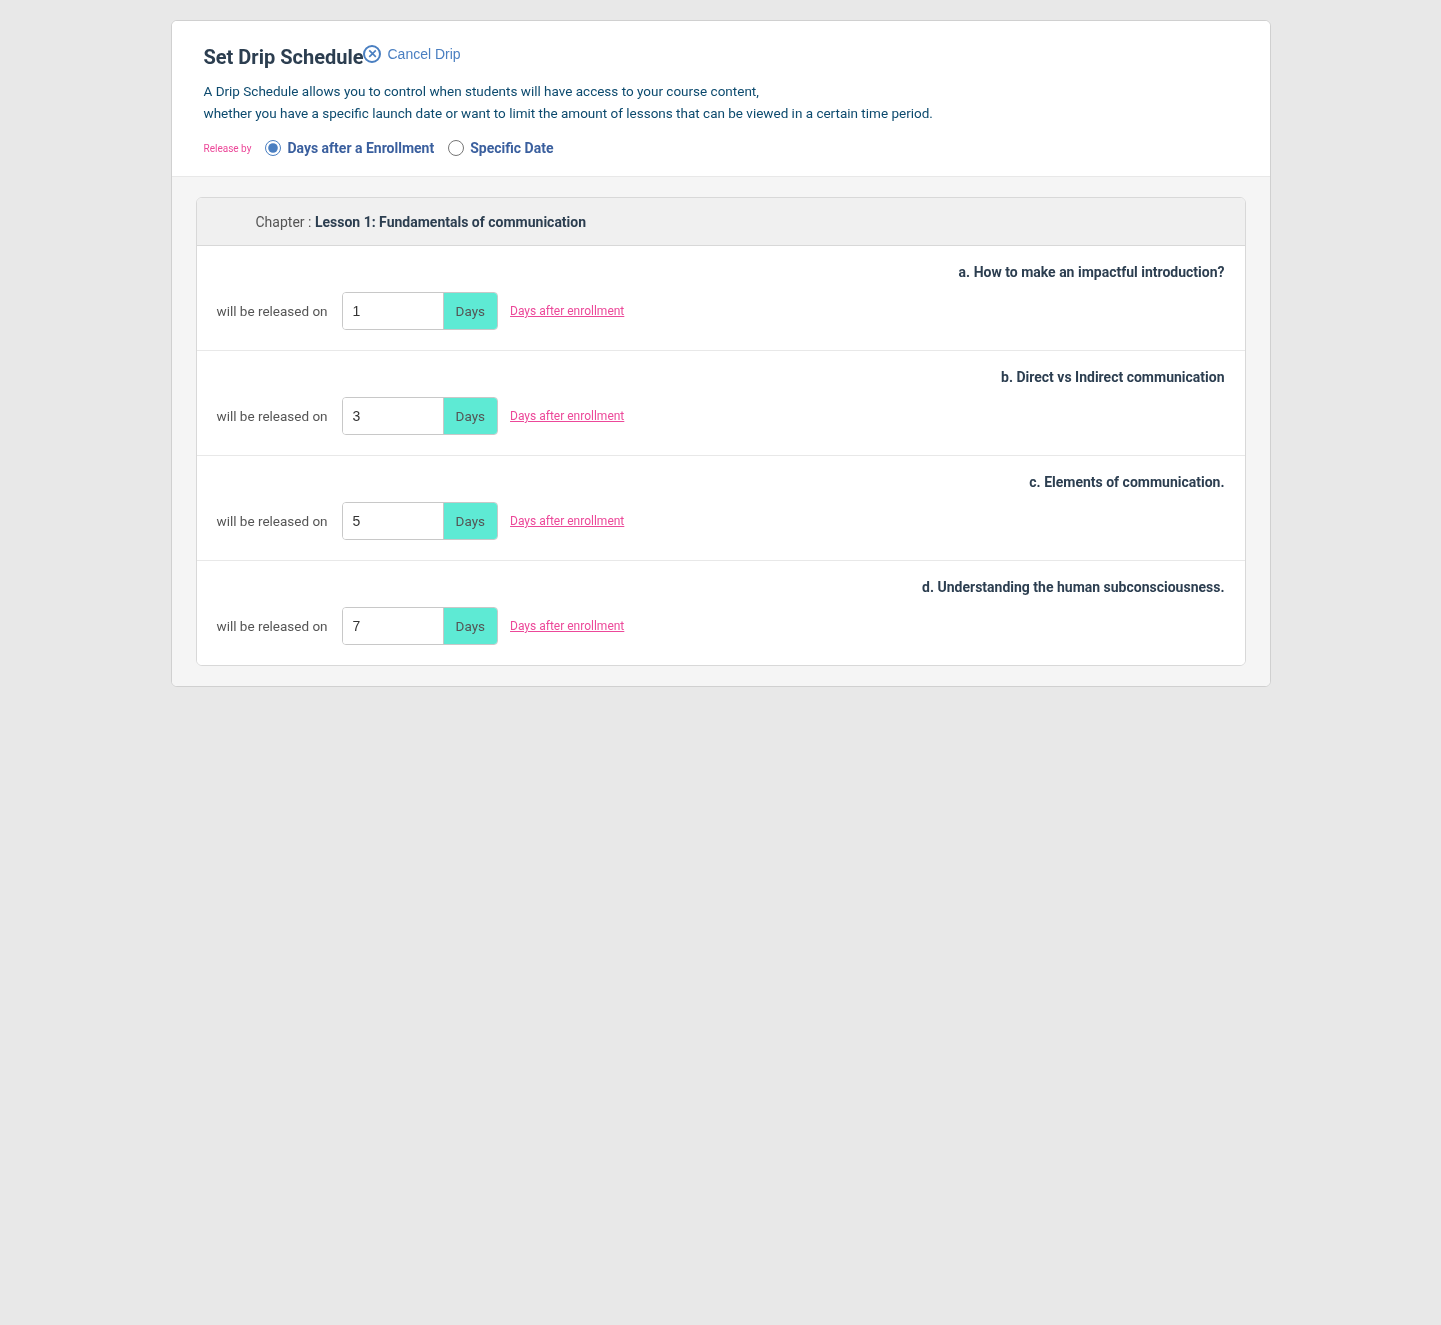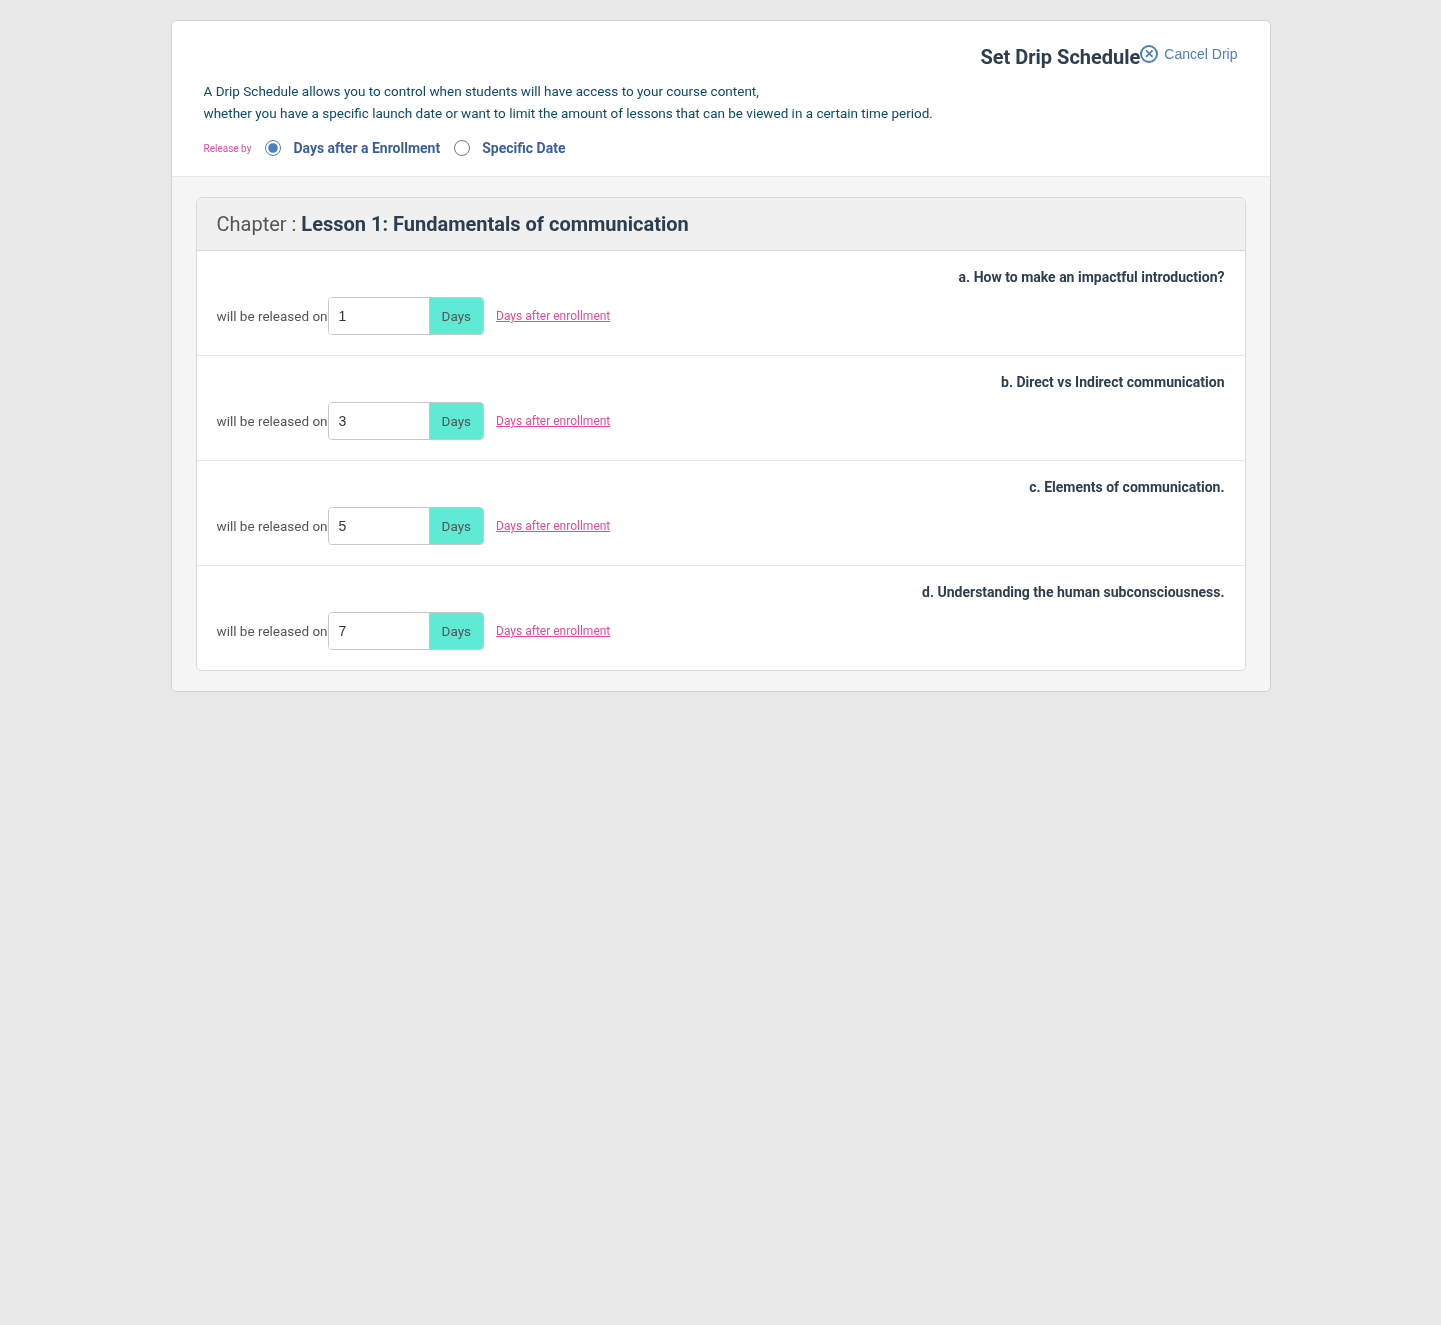--- a/index.html
+++ b/index.html
@@ -28,21 +28,21 @@
     }
 
     .header-section {
       background: #ffffff;
       padding: 24px 32px 20px 32px;
       border-bottom: 1px solid #e8e8e8;
     }
 
     .header-top {
       display: flex;
-      justify-content: flex-end;
+      justify-content: flex-start;
       align-items: flex-start;
       margin-bottom: 12px;
     }
 
     .page-title {
       font-size: 20px;
       font-weight: 700;
       color: #2c3e50;
     }
 
@@ -88,21 +88,21 @@
 
     .release-by-label {
       font-size: 10px;
       color: #ec4899;
       text-align: center;
     }
 
     .radio-option {
       display: flex;
       align-items: flex-start;
-      gap: 12px;
+      gap: 6px;
       cursor: pointer;
     }
 
     .radio-option input[type="radio"] {
       width: 16px;
       height: 16px;
       accent-color: #4a7fc1;
       cursor: pointer;
     }
 
@@ -125,22 +125,23 @@
       overflow: hidden;
     }
 
     .chapter-header {
       background: #f0f0f0;
       padding: 14px 20px;
       border-bottom: 1px solid #d8d8d8;
     }
 
     .chapter-label {
-      font-size: 20px;
+      font-size: 14px;
       color: #555;
+      margin-left: 39px;
     }
 
     .chapter-name {
       font-weight: 700;
       color: #2c3e50;
     }
 
     .lesson-item {
       padding: 18px 20px 20px 20px;
       border-bottom: 1px solid #e8e8e8;
@@ -161,20 +162,21 @@
 
     .release-row {
       display: flex;
       align-items: center;
       gap: 0;
     }
 
     .release-on-label {
       font-size: 13.5px;
       color: #555;
+      margin-right: 14px;
       white-space: nowrap;
     }
 
     .days-input-group {
       display: flex;
       border: 1px solid #c8c8c8;
       border-radius: 4px;
       overflow: hidden;
       margin-right: 12px;
     }

